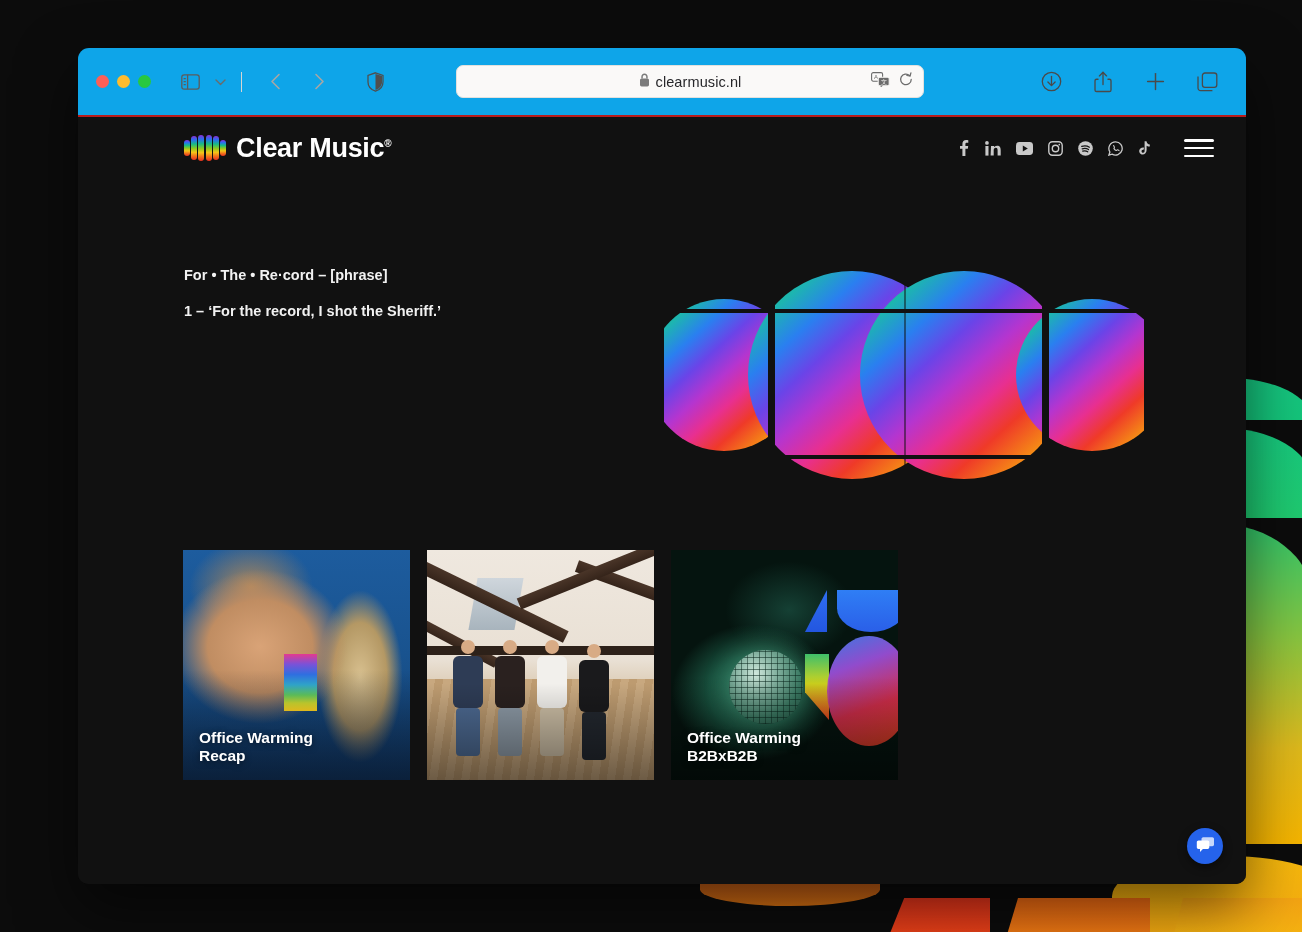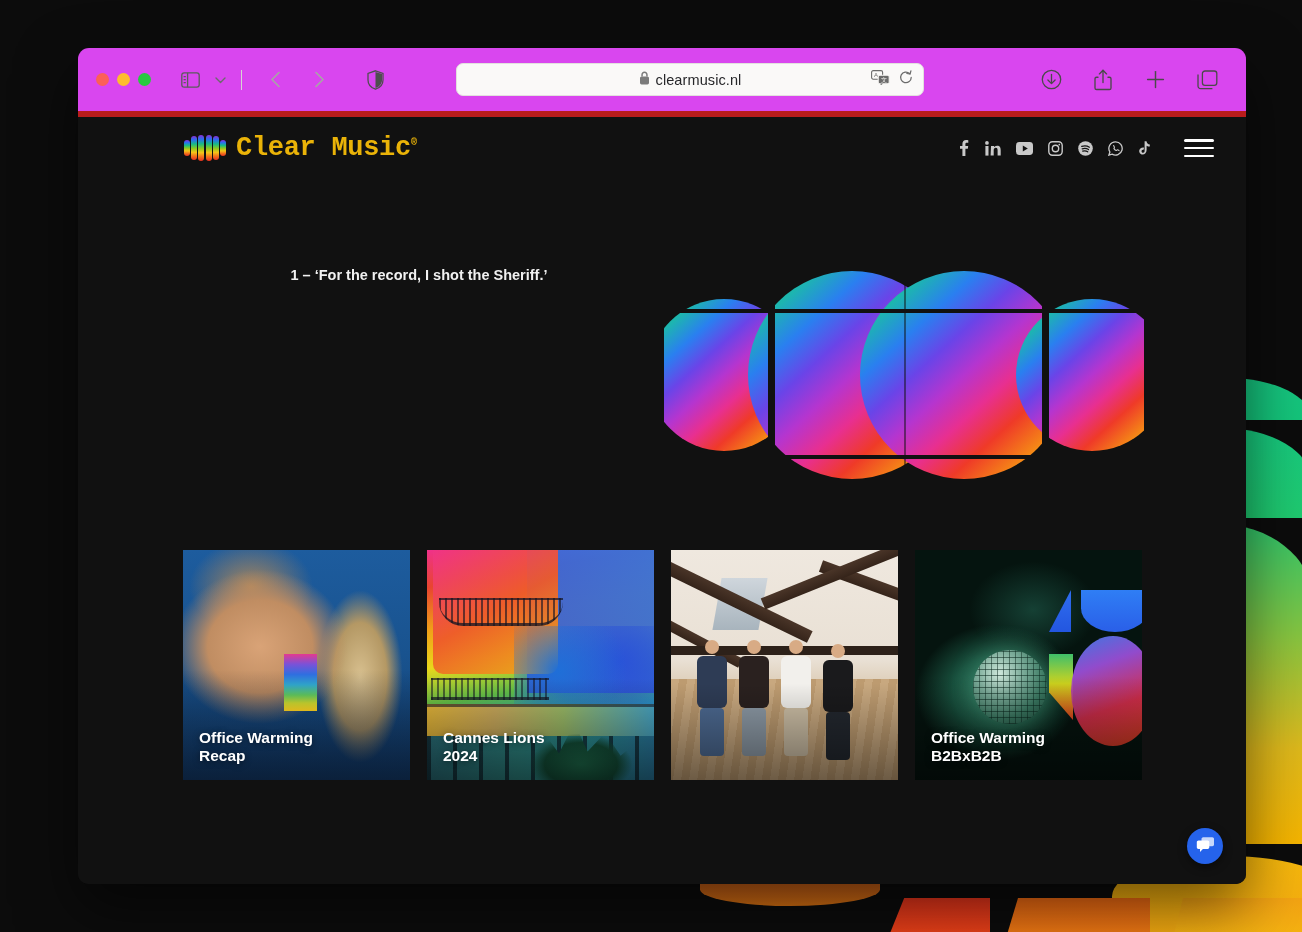--- a/index.html
+++ b/index.html
@@ -71,22 +71,22 @@
     left: 78px; top: 48px;
     width: 1168px; height: 836px;
     border-radius: 11px 11px 10px 10px;
     overflow: hidden;
     box-shadow: 0 24px 60px rgba(0,0,0,.55);
     background: #0d0d0d;
   }
 
   .toolbar {
     height: 69px;
-    background: #d946ef;
-    border-bottom: 6px solid #b91c1c;
+    background: #0ea5e9;
+    border-bottom: 2px solid #b91c1c;
     display: flex;
     align-items: center;
     padding: 0 18px;
     gap: 0;
   }
 
   .traffic { display: flex; gap: 8px; align-items: center; margin-right: 24px; }
   .dot { width: 13px; height: 13px; border-radius: 50%; }
   .dot.red { background: #fc5f57; }
   .dot.yellow { background: #febc2e; }
@@ -165,22 +165,22 @@
     border-radius: 2px;
   }
   .logo-mark .bar:nth-child(1) { margin-top: 5px; margin-bottom: 5px; border-radius: 4px;}
   .logo-mark .bar:nth-child(2) { margin-top: 1px; margin-bottom: 1px; border-radius: 6px;}
   .logo-mark .bar:nth-child(3) { border-radius: 9px; }
   .logo-mark .bar:nth-child(4) { border-radius: 9px; }
   .logo-mark .bar:nth-child(5) { margin-top: 1px; margin-bottom: 1px; border-radius: 6px;}
   .logo-mark .bar:nth-child(6) { margin-top: 5px; margin-bottom: 5px; border-radius: 4px;}
 
   .logo-text {
-    color: #eab308;
-    font-family: Liberation Mono, monospace;
+    color: #ffffff;
+    font-family: Liberation Sans, sans-serif;
     font-weight: 700;
     font-size: 27px;
     letter-spacing: -.3px;
     position: relative;
   }
   .logo-text sup { font-size: 10px; vertical-align: super; }
 
   .header-right {
     margin-left: auto;
     display: flex; align-items: center; gap: 15px;
@@ -235,21 +235,20 @@
     font-style: italic;
     line-height: 1.34;
     margin-bottom: 26px;
     max-width: 275px;
   }
   .hero-ex1 {
     color: #f1f1f1;
     font-size: 14.5px;
     font-weight: 700;
     margin-bottom: 26px;
-    text-align: center;
   }
   .hero-ex2 {
     color: #f1f1f1;
     font-size: 14.5px;
     font-weight: 700;
     font-style: italic;
     line-height: 1.34;
     max-width: 285px;
   }
 
@@ -647,20 +646,21 @@
           <div class="hamburger">
             <span></span>
               <span></span>
               <span></span>
           </div>
         </div>
       </div>
 
       <div class="hero">
         <div class="hero-left">
+          <div class="hero-sub">For • The • Re·cord – [phrase]</div>
           <div class="hero-ex1">1 – ‘For the record, I shot the Sheriff.’</div>
         </div>
 
         <div class="hero-art">
           <svg width="480" height="275" viewBox="0 0 480 275">
             <defs>
               <linearGradient id="rb" x1="0" y1="0" x2="1" y2="1">
                 <stop offset="0%" stop-color="#14c47f"></stop>
                 <stop offset="16%" stop-color="#17a8c4"></stop>
                 <stop offset="30%" stop-color="#2a6ef0"></stop>
@@ -733,36 +733,20 @@
 
       <div class="cards">
 
         <div class="card">
           <div class="photo1"></div>
           <div class="rainbow-chip"></div>
           <div class="card-title">Office Warming
 Recap</div>
         </div>
 
-        <div class="card">
-          <div class="photo2">
-            <div class="p2-base"></div>
-            <div class="p2-sky"></div>
-            <div class="p2-tower"></div>
-            <div class="p2-rail1"></div>
-            <div class="p2-greens"></div>
-            <div class="p2-rail2"></div>
-            <div class="p2-balcony"></div>
-            <div class="p2-arches"></div>
-            <div class="p2-palm"></div>
-            <div class="p2-shade"></div>
-          </div>
-          <div class="card-title">Cannes Lions
-2024</div>
-        </div>
 
         <div class="card">
           <div class="photo3">
             <div class="p3-wall"></div>
             <div class="p3-window"></div>
             <div class="p3-beam b1"></div>
             <div class="p3-beam b4"></div>
             <div class="p3-beam b2"></div>
             <div class="p3-beam b3"></div>
             <div class="p3-rail"></div>

